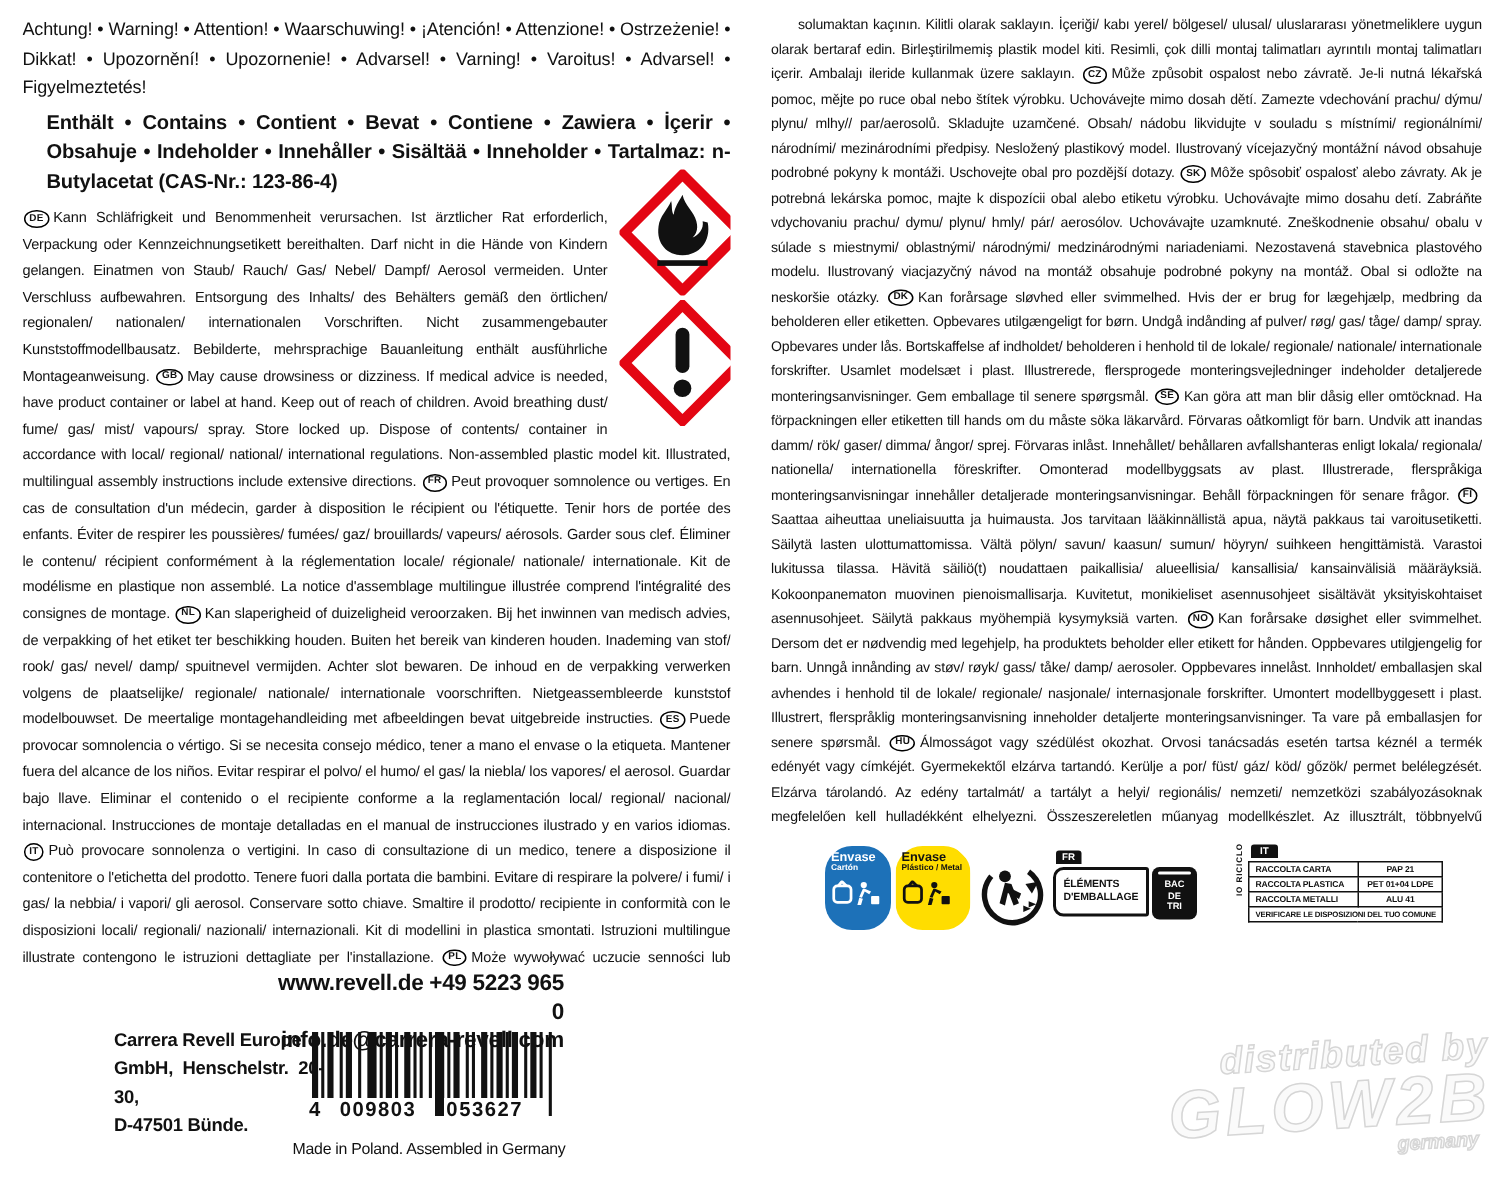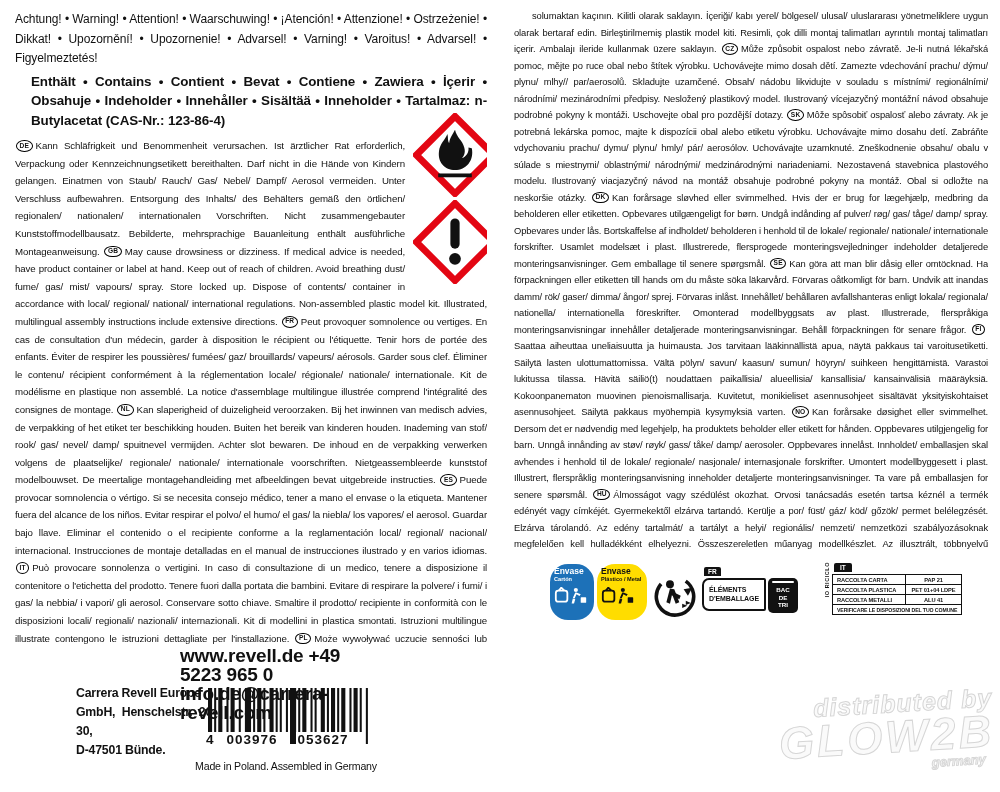--- a/index.html
+++ b/index.html
@@ -18,22 +18,22 @@
 
   .lang-badge{display:inline-block;border:1px solid #000;border-radius:50%;
       font-size:6.6px;font-weight:bold;line-height:8.6px;padding:0.5px 2.5px;
       margin:0 3px 0 1px;vertical-align:1.5px;letter-spacing:0.2px;text-indent:0;}
 
   
   .ghs-float{float:right;width:88px;margin:-24px -14px 6px 8px;}
   .ghs-float svg{display:block;margin:0 0 3px 0;}
 
   
-  .contact{position:absolute;left:180px;top:646px;width:196px;
-      font-size:19px;font-weight:bold;line-height:19px;letter-spacing:-0.2px;}
+  .contact{position:absolute;left:180px;top:646px;width:196px;text-align:right;
+      font-size:15px;font-weight:bold;line-height:19px;letter-spacing:-0.2px;}
   .address{position:absolute;left:76px;top:684px;width:140px;
       font-size:12.3px;font-weight:bold;line-height:19px;letter-spacing:-0.2px;text-align:justify;}
   .barcode{position:absolute;left:208px;top:688px;width:164px;height:70px;}
   .barcode svg{width:164px;height:56px;display:block;}
   .bc-digits{position:absolute;left:-4px;top:44px;width:172px;display:flex;
       font-size:13.5px;font-weight:bold;letter-spacing:1px;}
   .bc-digits span{background:#fff;padding:0 2px;}
   .bc-g1{margin-right:8px;}
   .bc-g2{margin-right:16px;}
   .made-in{position:absolute;left:186px;top:760px;width:200px;text-align:center;
@@ -145,21 +145,21 @@
         <rect x="123.00" y="0" width="4.10" height="44" fill="#111"></rect>
         <rect x="129.15" y="0" width="2.05" height="44" fill="#111"></rect>
         <rect x="133.25" y="0" width="4.10" height="44" fill="#111"></rect>
         <rect x="141.45" y="0" width="2.05" height="44" fill="#111"></rect>
         <rect x="145.55" y="0" width="4.10" height="44" fill="#111"></rect>
         <rect x="151.70" y="0" width="2.05" height="44" fill="#111"></rect>
         <rect x="157.85" y="0" width="2.05" height="56" fill="#111"></rect>
       </svg>
     <div class="bc-digits">
       <span class="bc-group bc-g1">4</span>
-      <span class="bc-group bc-g2">003976</span>
+      <span class="bc-group bc-g2">009803</span>
       <span class="bc-group">053627</span>
     </div>
   </div>
 
   <div class="made-in">Made in Poland. Assembled in Germany</div>
 
   <div class="env-badge env-blue">
     <div class="env-title">Envase</div>
     <div class="env-sub">Cartón</div>
     <svg class="env-icons" width="34" height="17" viewBox="0 0 56 28">

